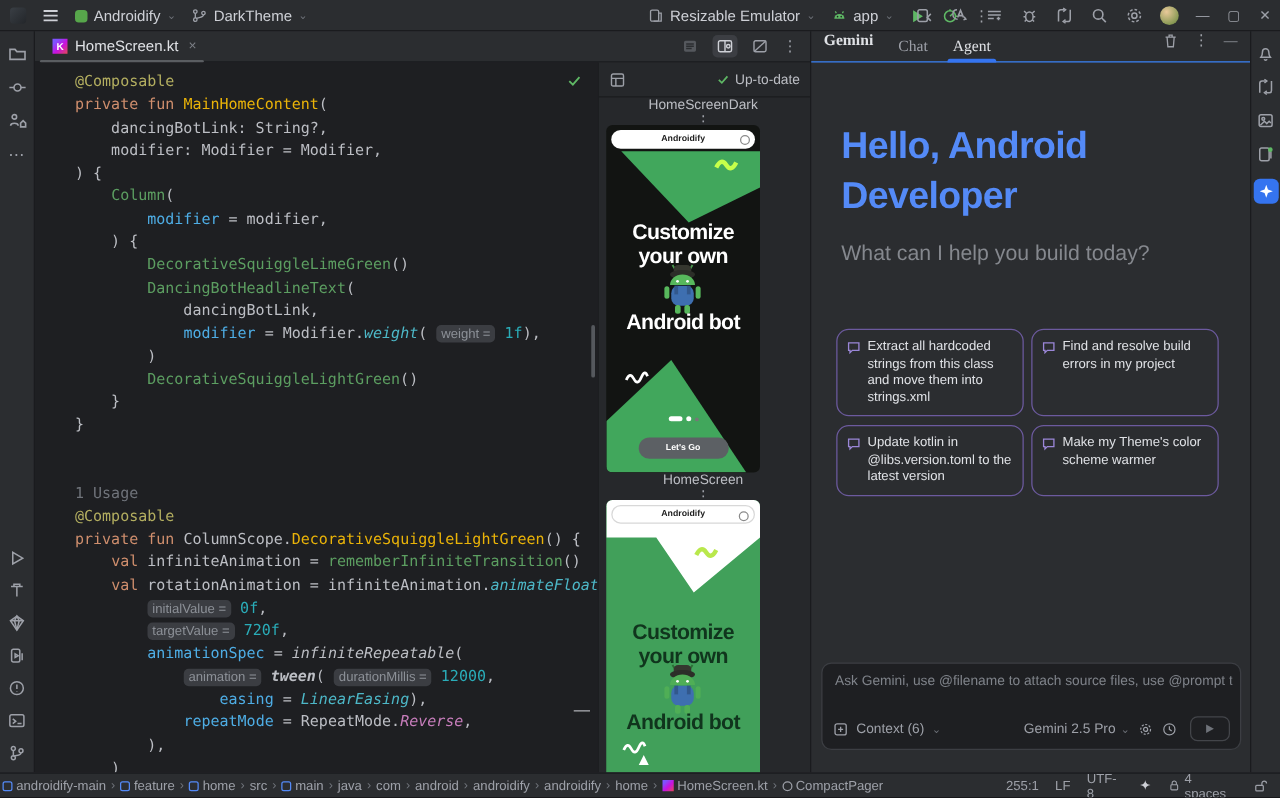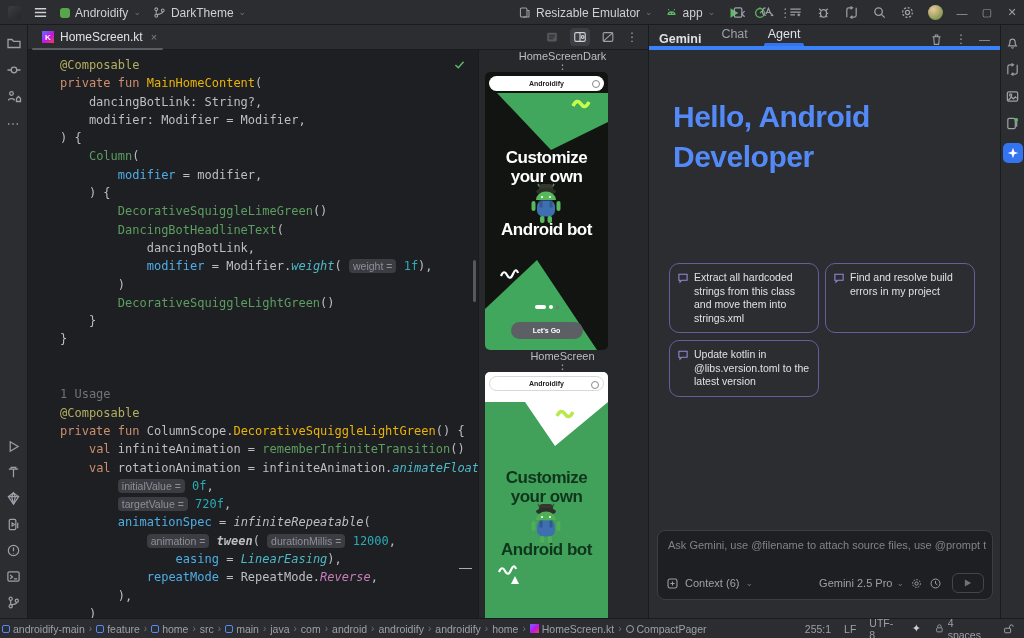--- a/index.html
+++ b/index.html
@@ -66,21 +66,21 @@
   .phone.dark .ph-h { color:#fff; }
   .phone.light .ph-h { color:#10351d; }
   .dots { position:absolute; left:0; right:0; top:233px; display:flex; justify-content:center; align-items:center; gap:3px; }
   .dots .bar { width:11px; height:4px; border-radius:2px; background:#fff; }
   .dots .dot { width:4px; height:4px; border-radius:50%; background:#fff; }
   .dots .dim { width:3px; height:3px; border-radius:50%; background:#777; }
   .letsgo { position:absolute; left:50%; transform:translateX(-50%); top:250px; width:72px; height:17px; background:#5C6064; border-radius:9px; color:#fff; font-size:7px; font-weight:bold; display:flex; align-items:center; justify-content:center; }
 
   
   .gemini { position:absolute; left:648px; top:25px; width:352px; height:593px; background:#2B2D30; border-left:1px solid #1A1B1E; }
-  .gm-header { position:relative; height:25px; border-bottom:4px solid #3b82f6; display:flex; align-items:flex-end; gap:20px; padding:0 10px; }
+  .gm-header { position:relative; height:25px; border-bottom:1px solid #3b82f6; display:flex; align-items:flex-start; gap:20px; padding:0 10px;font-family:Liberation Serif, serif; }
   .gm-title { font-size:12.5px; font-weight:bold; color:#DFE1E5; }
   .gm-tab { font-size:12.5px; color:#9DA0A8; position:relative; height:25px; display:flex; align-items:center; }
   .gm-tab.active { color:#DFE1E5; }
   .gm-tab.active:after { content:""; position:absolute; left:-4px; right:-4px; bottom:0; height:3px; background:#3574F0; border-radius:2px 2px 0 0; }
   .gm-hicons { margin-left:auto; display:flex; align-items:center; gap:12px; }
   .hello { position:absolute; left:24px; top:72px; font-size:30px; line-height:40px; font-weight:bold; color:#548AF7; letter-spacing:-0.5px; }
   .gm-sub { position:absolute; left:24px; top:168px; font-size:17px; color:#85888E; }
   .cards { position:absolute; left:20px; top:238px; width:312px; display:grid; grid-template-columns:150px 150px; gap:7px 6px; }
   .card { border:1px solid #6C5A9E; border-radius:10px; padding:7px 8px 7px 7px; display:flex; gap:5px; min-height:44px; }
   .card .ctext { font-size:10.5px; line-height:13.5px; color:#DFE1E5; }
@@ -326,20 +326,34 @@
     <span class="insp-check">
       <svg width="13" height="13" viewBox="0 0 16 16" fill="none" stroke="#5FB865" stroke-width="1.8">
           <path d="M3 8.5l3.5 3.5L13 4.5"></path>
         </svg>
     </span>
     <span class="scroll-thumb"></span>
     <span class="fold-dash">—</span>
   </div>
 
   <div class="preview-pane">
+    <div class="pv-toolbar">
+      <span class="icon">
+        <svg width="14" height="14" viewBox="0 0 16 16" fill="none" stroke="#9DA0A8" stroke-width="1.3">
+            <rect x="2.5" y="2.5" width="11" height="11" rx="1.5"></rect>
+            <path d="M2.5 6.5h11M6.5 6.5v7"></path>
+          </svg>
+      </span>
+      <span class="uptodate">
+        <svg width="11" height="11" viewBox="0 0 16 16" fill="none" stroke="#5FB865" stroke-width="2">
+            <path d="M3 8.5l3.5 3.5L13 4.5"></path>
+          </svg>
+        <span>Up-to-date</span>
+      </span>
+    </div>
 
     <div class="pv-label">
       <span>HomeScreenDark</span>
       <span class="kebab">⋮</span>
     </div>
 
     <div class="phone dark">
       <svg class="ph-shape" width="123" height="278" viewBox="0 0 123 278">
         <polygon points="12,21 123,21 123,50 66,78" fill="#41A75C"></polygon>
         <path d="M88 34q4-8 8-2t8-2" stroke="#C6FF4A" stroke-width="3.5" fill="none"></path>
@@ -428,20 +442,21 @@
         </span>
         <span class="icon" style="font-size:12px">⋮</span>
         <span class="icon" style="font-size:11px">—</span>
       </span>
     </div>
 
     <div class="hello">
       <div>Hello, Android</div>
       <div>Developer</div>
     </div>
+    <div class="gm-sub">What can I help you build today?</div>
 
     <div class="cards">
         <div class="card">
           <span class="cicon">
             <svg width="12" height="12" viewBox="0 0 16 16" fill="none" stroke="#9B87D8" stroke-width="1.4">
               <path d="M2.5 3h11v8h-7l-2.5 2.5V11h-1.5z"></path>
             </svg>
           </span>
           <span class="ctext">Extract all hardcoded strings from this class and move them into strings.xml</span>
         </div>
@@ -453,20 +468,28 @@
           </span>
           <span class="ctext">Find and resolve build errors in my project</span>
         </div>
         <div class="card">
           <span class="cicon">
             <svg width="12" height="12" viewBox="0 0 16 16" fill="none" stroke="#9B87D8" stroke-width="1.4">
               <path d="M2.5 3h11v8h-7l-2.5 2.5V11h-1.5z"></path>
             </svg>
           </span>
           <span class="ctext">Update kotlin in @libs.version.toml to the latest version</span>
+        </div>
+        <div class="card">
+          <span class="cicon">
+            <svg width="12" height="12" viewBox="0 0 16 16" fill="none" stroke="#9B87D8" stroke-width="1.4">
+              <path d="M2.5 3h11v8h-7l-2.5 2.5V11h-1.5z"></path>
+            </svg>
+          </span>
+          <span class="ctext">Make my Theme's color scheme warmer</span>
         </div>
       </div>
 
     <div class="gm-input">
       <div class="gm-ph">Ask Gemini, use @filename to attach source files, use @prompt to recall saved pr</div>
       <div class="gm-inrow">
         <span class="icon">
           <svg width="13" height="13" viewBox="0 0 16 16" fill="none" stroke="#9DA0A8" stroke-width="1.3">
               <rect x="2.5" y="2.5" width="11" height="11" rx="2"></rect>
               <path d="M5.5 8h5M8 5.5v5"></path>

